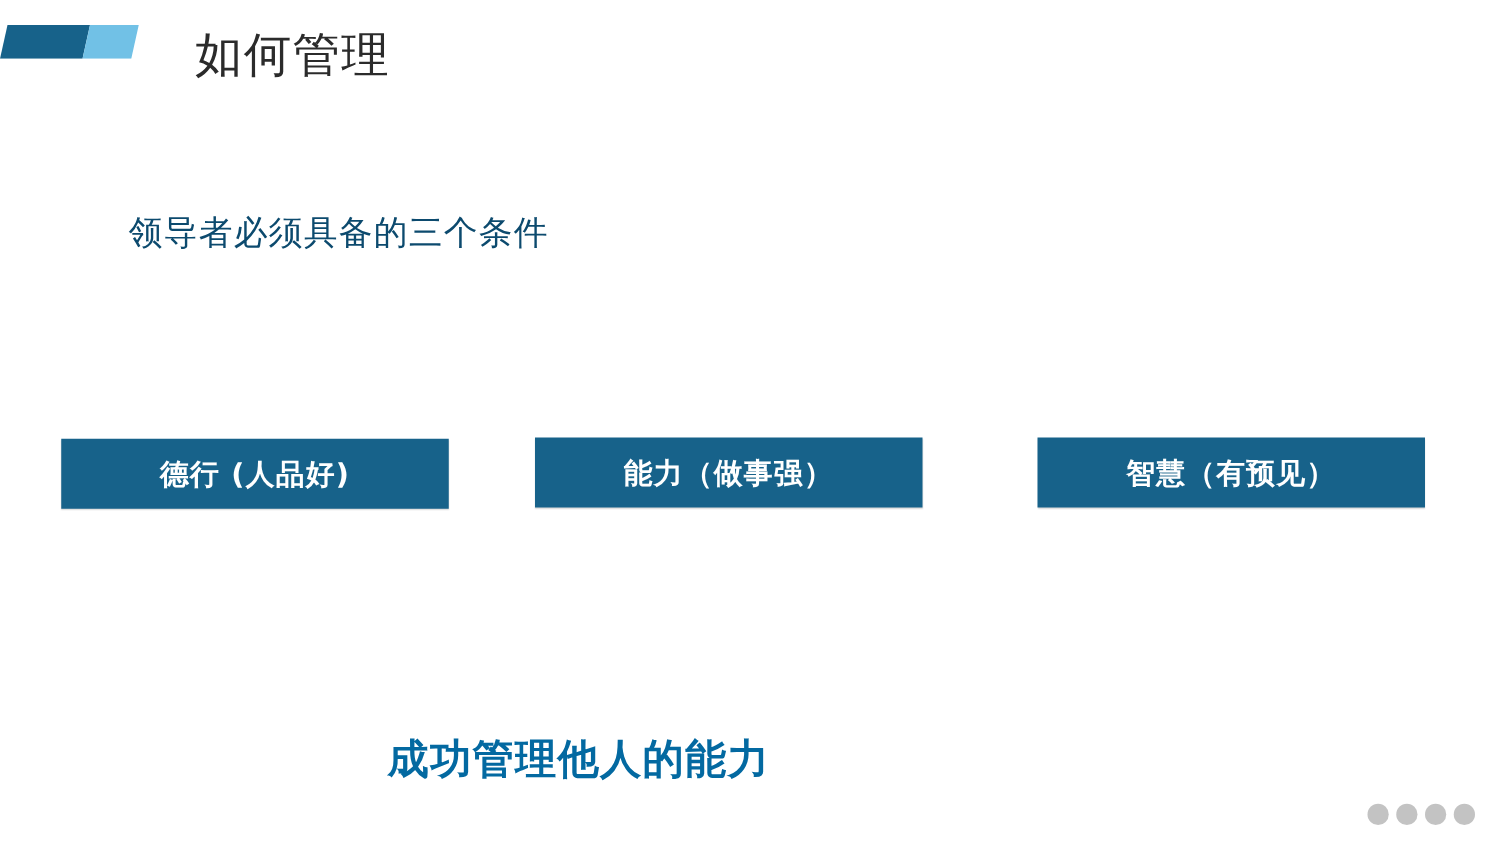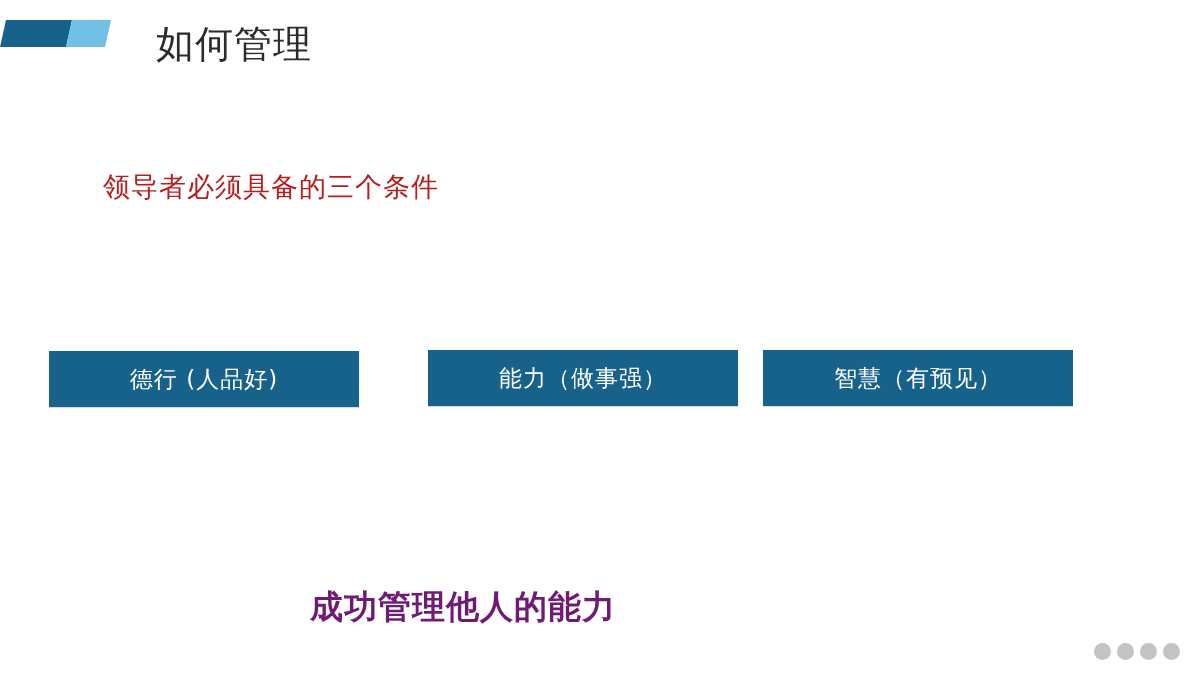--- a/index.html
+++ b/index.html
@@ -10,38 +10,38 @@
     }
     .accent-bar { position: absolute; top: 20px; left: 0; width: 112px; height: 27px; }
     .accent-bar svg { display: block; }
     .slide-title {
       position: absolute; left: 156px; top: 20px;
       font-size: 38px; line-height: 48px; color: #2b2b2b; font-weight: normal;
       letter-spacing: 1px;
     }
     .subtitle {
       position: absolute; left: 103px; top: 169px;
-      font-size: 27px; line-height: 36px; color: #b91c1c;
+      font-size: 27px; line-height: 36px; color: #0c4a6e;
       letter-spacing: 1px;
     }
     .card {
       position: absolute; top: 351px; width: 310px; height: 56px;
       background: #17628a;
       box-shadow: 0 1px 1px rgba(0,0,0,0.15);
       display: flex; align-items: center; justify-content: center;
     }
     .card span {
-      color: #ffffff; font-size: 23px; letter-spacing: 1px;
+      color: #ffffff; font-size: 23px; letter-spacing: 1px; font-weight: bold;
     }
     .card-1 { left: 49px; }
     .card-2 { left: 428px; top: 350px; text-align: right; }
-    .card-3 { left: 763px; top: 350px; }
+    .card-3 { left: 830px; top: 350px; }
     .conclusion {
       position: absolute; left: 310px; top: 586px;
-      font-size: 33px; line-height: 42px; color: #701a75; font-weight: bold;
+      font-size: 33px; line-height: 42px; color: #0369a1; font-weight: bold;
       letter-spacing: 1px;
     }
     .pager { position: absolute; left: 1094px; top: 643px; display: flex; gap: 6px; }
     .pager .dot { width: 17px; height: 17px; border-radius: 50%; background: #c3c3c3; }
   </style>
 </head>
 <body>
 
 <div class="accent-bar">
   <svg width="112" height="27" viewBox="0 0 112 27">

